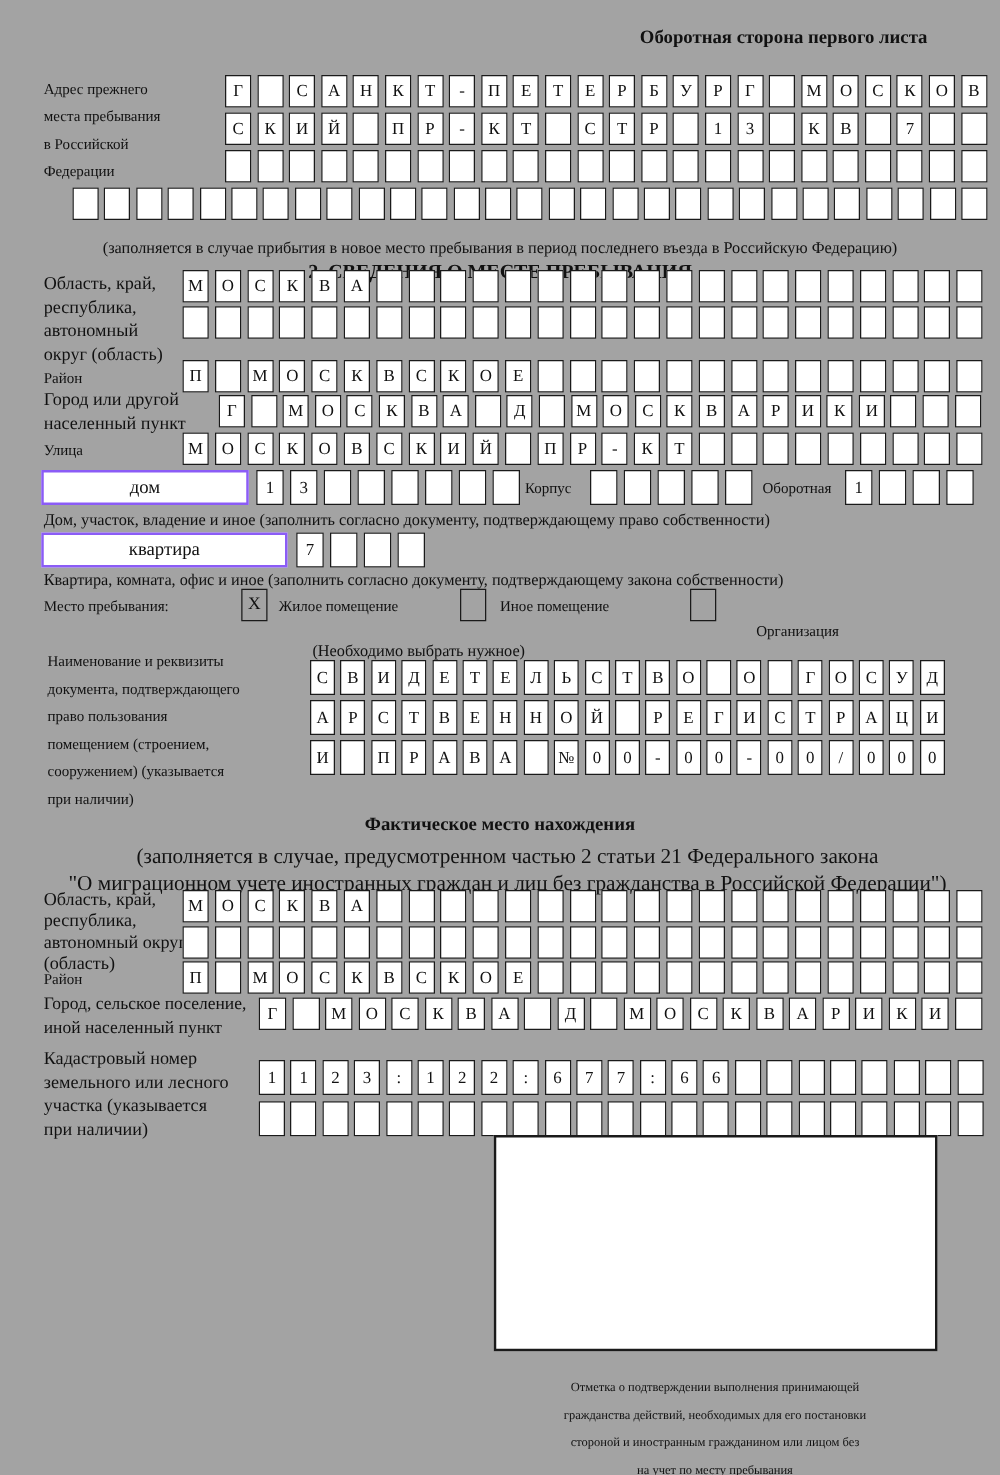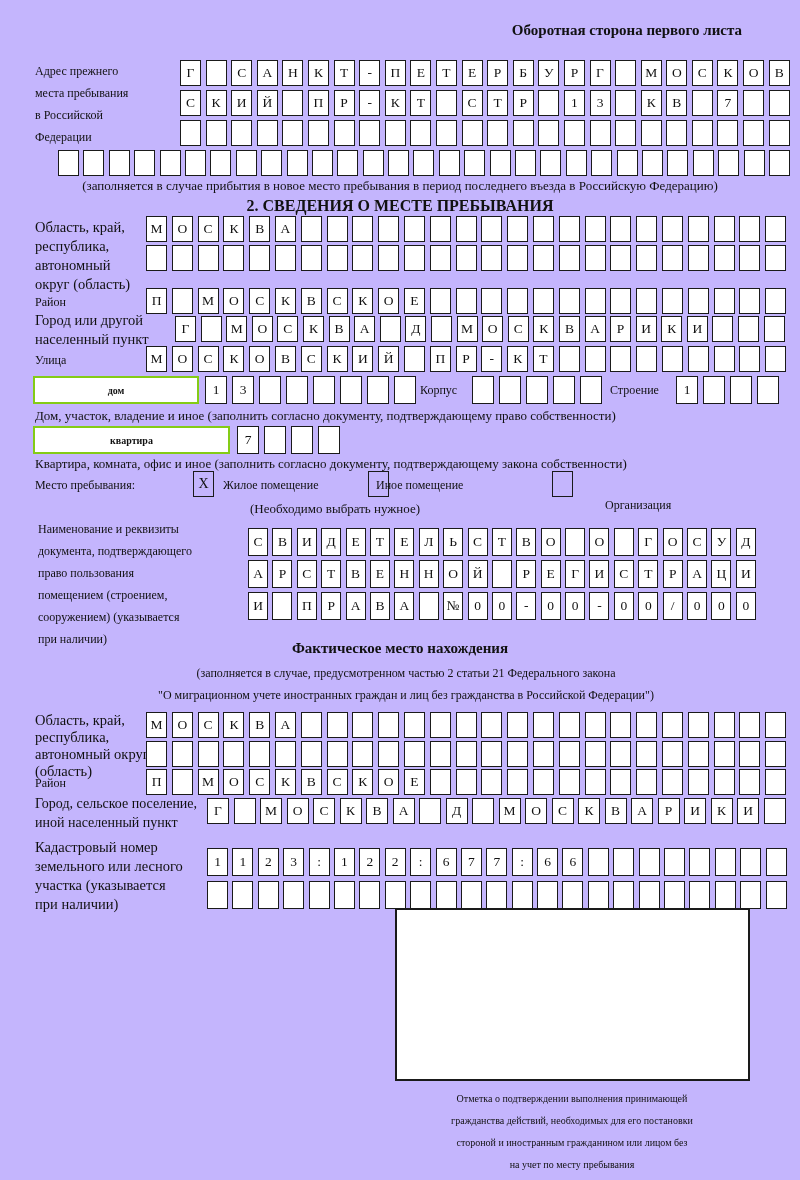--- a/index.html
+++ b/index.html
@@ -1,57 +1,56 @@
 <!DOCTYPE html>
 <html><head>
 <meta charset="utf-8">
 <style>
   html,body{margin:0;padding:0;background:#fff;}
   .page{
     position:relative;
     width:800px;height:1180px;
-    background:#c4b5fd;
+    background:#a3a3a3;
     font-family:"Liberation Serif","DejaVu Serif",serif;
     color:#111;
     overflow:hidden;
   }
   .abs{position:absolute;}
   .lbl{font-size:12px;line-height:22px;}
   .lbl-sm{font-size:14.5px;line-height:19px;}
   .bold{font-weight:bold;}
-  .center{text-align:center;}
+  .center{text-align:center;margin-top:12px;}
   .cellrow{display:flex;}
   .cell{
     flex:none;
     width:var(--cw,21px);
     height:var(--ch,26px);
     margin-right:var(--gap,4.6px);
     border:1.6px solid #1a1a1a;
     box-sizing:border-box;
     display:flex;align-items:center;justify-content:center;
     font-size:13.5px;
     background:#fff;
   }
   .labelbox{
-    border:2px solid #84cc16;
+    border:2px solid #8b5cf6;
     box-sizing:border-box;
     display:flex;align-items:center;justify-content:center;
-    font-size:10px;
+    font-size:15px;
     background:#fff;
-    font-weight:bold;
   }
   .checkbox{
     width:21px;height:26px;
     border:1.6px solid #1a1a1a;
     box-sizing:border-box;
     display:flex;align-items:center;justify-content:center;
     font-size:14px;
   }
   .caption{font-size:13px;}
-  .caption-md{font-size:12px;line-height:22px;padding-left:12px;}
+  .caption-md{font-size:17px;line-height:22px;padding-left:12px;}
   .stampbox{border:2px solid #1a1a1a;box-sizing:border-box;background:#fff;}
 </style>
 </head>
 <body>
 
 <div class="page">
 
   <div class="abs bold" style="top:22px;left:0;right:58px;text-align:right;font-size:15px;">Оборотная сторона первого листа</div>
 
   <div class="abs lbl" style="left:35px;top:60px;">
@@ -335,21 +334,21 @@
       <div class="cell"></div>
     </div>
   <div class="abs lbl" style="left:420px;top:379px;">Корпус</div>
   <div class="abs cellrow" style="left:472px;top:376px;--cw:22px;--ch:28px;--gap:5px;">
       <div class="cell"></div>
       <div class="cell"></div>
       <div class="cell"></div>
       <div class="cell"></div>
       <div class="cell"></div>
     </div>
-  <div class="abs lbl" style="left:610px;top:379px;">Строение</div>
+  <div class="abs lbl" style="left:610px;top:379px;">Оборотная</div>
   <div class="abs cellrow" style="left:676px;top:376px;--cw:22px;--ch:28px;--gap:5px;">
       <div class="cell">1</div>
       <div class="cell"></div>
       <div class="cell"></div>
       <div class="cell"></div>
     </div>
   <div class="abs caption" style="left:35px;top:408px;">Дом, участок, владение и иное (заполнить согласно документу, подтверждающему право собственности)</div>
 
   <div class="abs labelbox" style="left:33px;top:426px;width:197px;height:28px;">квартира</div>
   <div class="abs cellrow" style="left:237px;top:426px;--cw:22px;--ch:28px;--gap:5px;">
@@ -357,21 +356,21 @@
       <div class="cell"></div>
       <div class="cell"></div>
       <div class="cell"></div>
     </div>
   <div class="abs caption" style="left:35px;top:456px;">Квартира, комната, офис и иное (заполнить согласно документу, подтверждающему закона собственности)</div>
 
   <div class="abs lbl" style="left:35px;top:474px;">Место пребывания:</div>
   <div class="abs checkbox" style="left:193px;top:471px;">X</div>
   <div class="abs lbl" style="left:223px;top:474px;">Жилое помещение</div>
   <div class="abs checkbox" style="left:368px;top:471px;"></div>
-  <div class="abs lbl" style="left:376px;top:474px;">Иное помещение</div>
+  <div class="abs lbl" style="left:400px;top:474px;">Иное помещение</div>
   <div class="abs checkbox" style="left:552px;top:471px;"></div>
   <div class="abs lbl" style="left:605px;top:474px;margin-top:20px;">Организация</div>
   <div class="abs caption center" style="left:35px;top:501px;width:600px;">(Необходимо выбрать нужное)</div>
 
   <div class="abs lbl" style="left:38px;top:518px;">
       <div>Наименование и реквизиты</div>
       <div>документа, подтверждающего</div>
       <div>право пользования</div>
       <div>помещением (строением,</div>
       <div>сооружением) (указывается</div>

